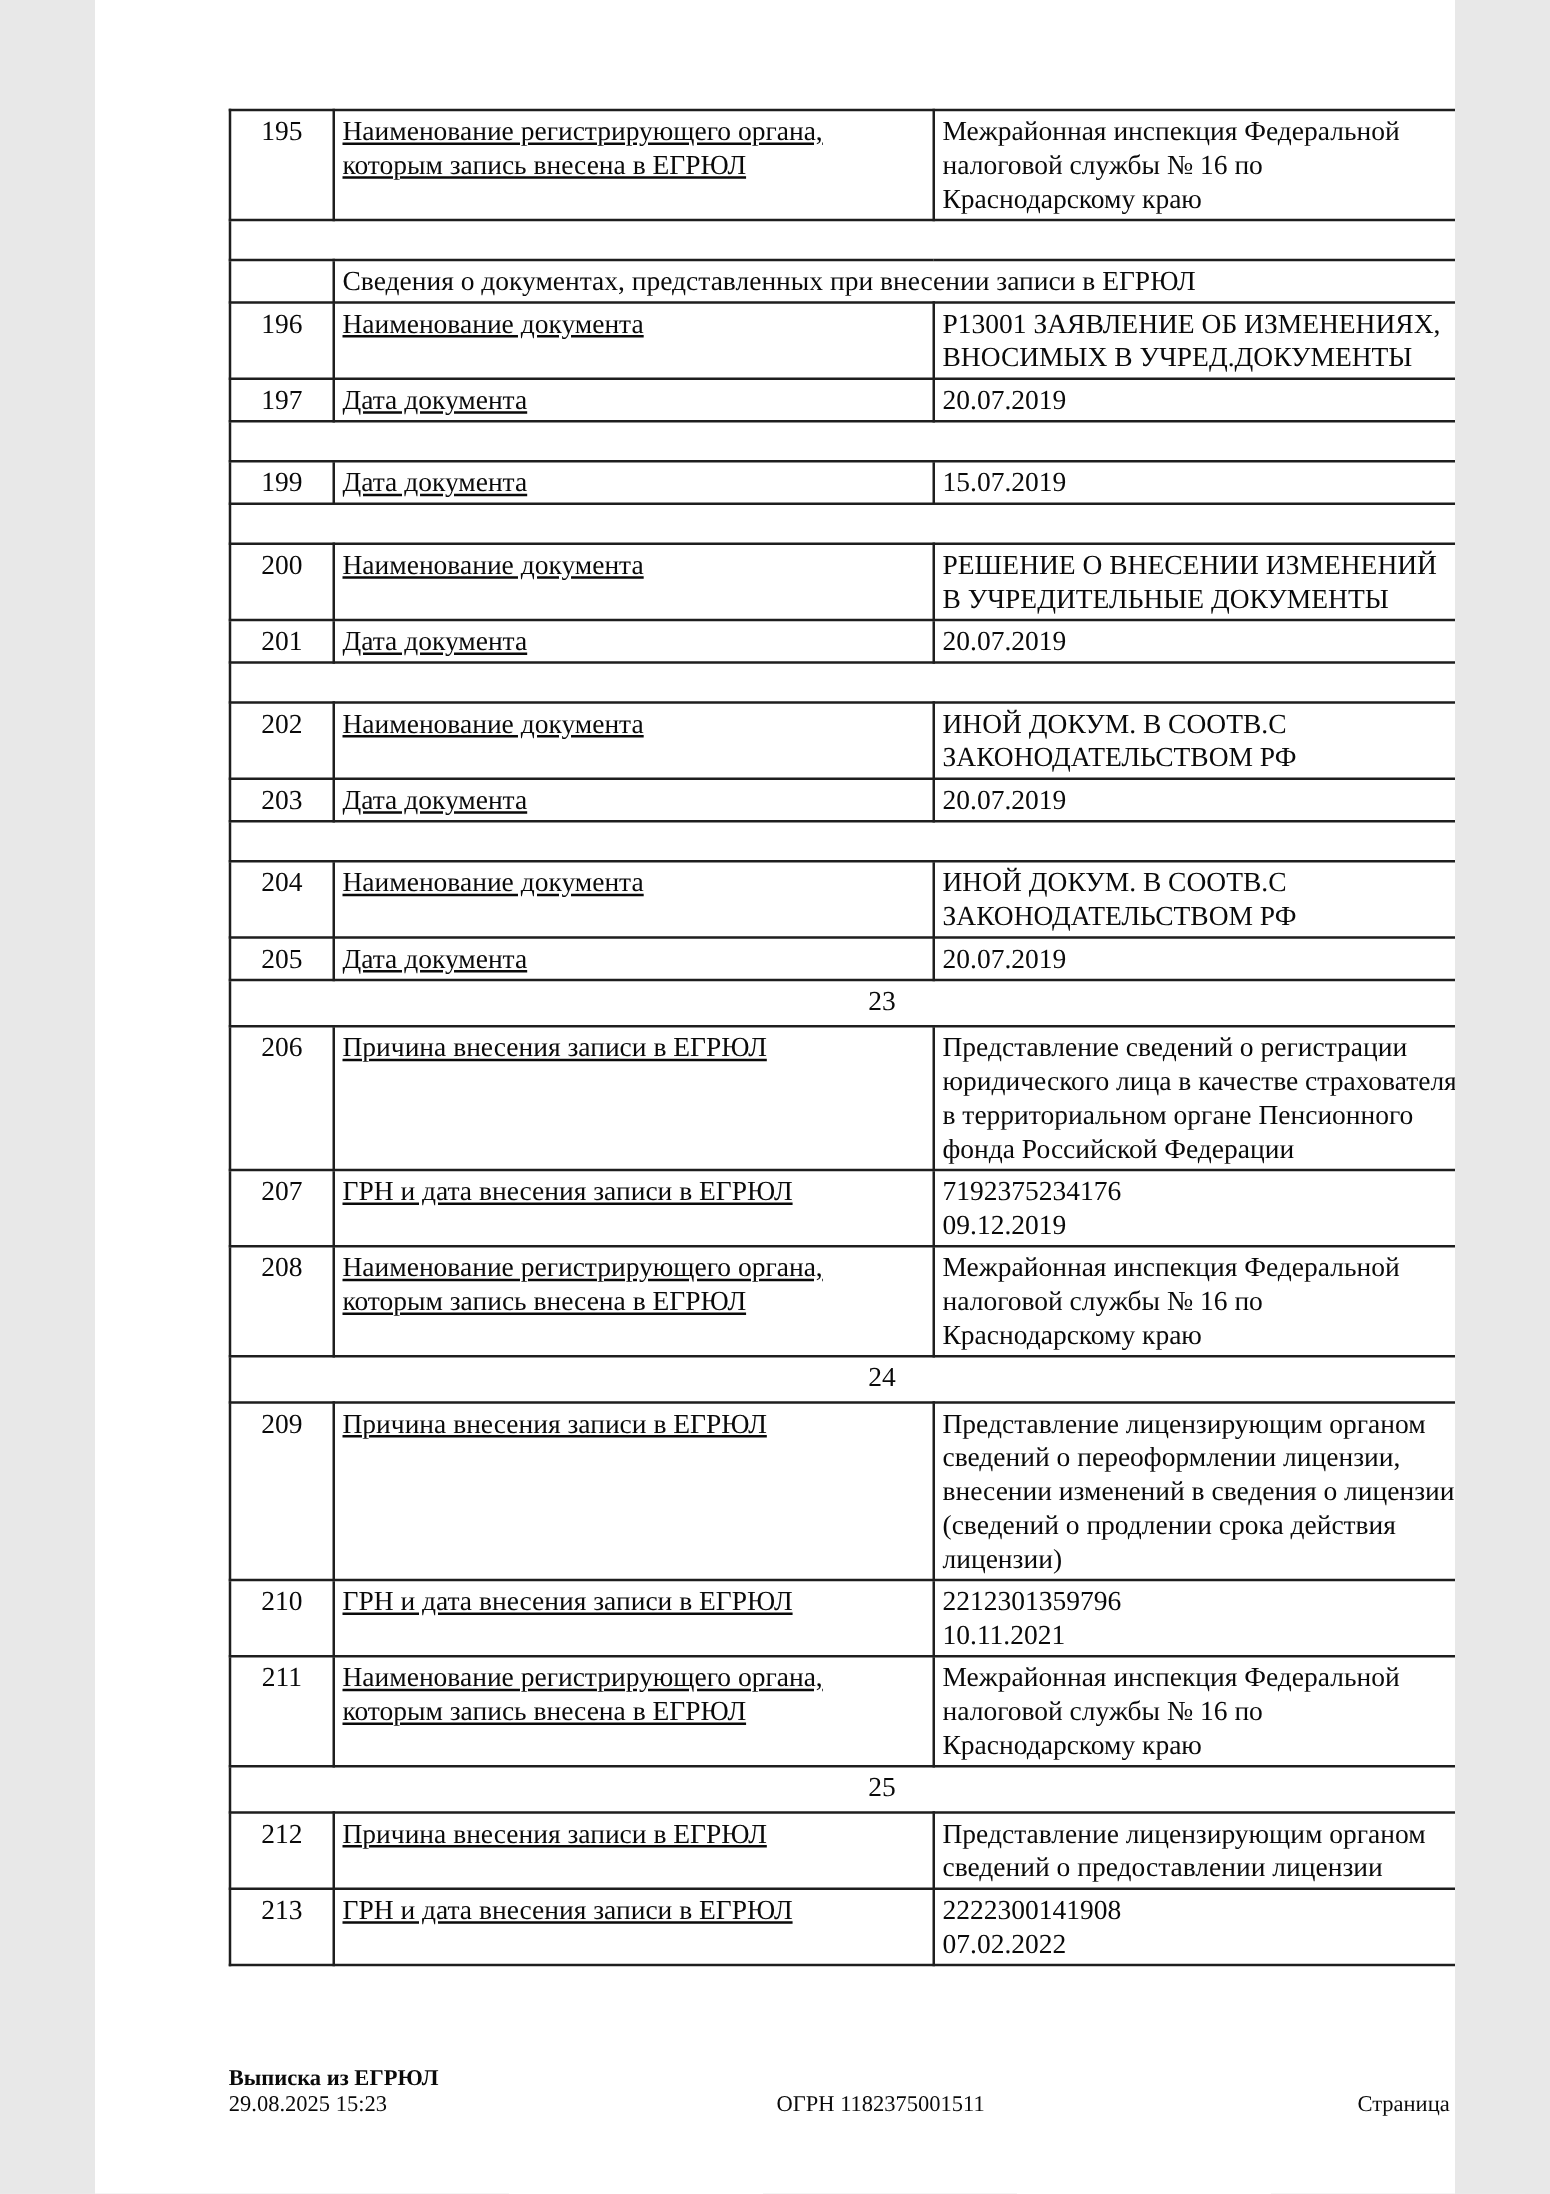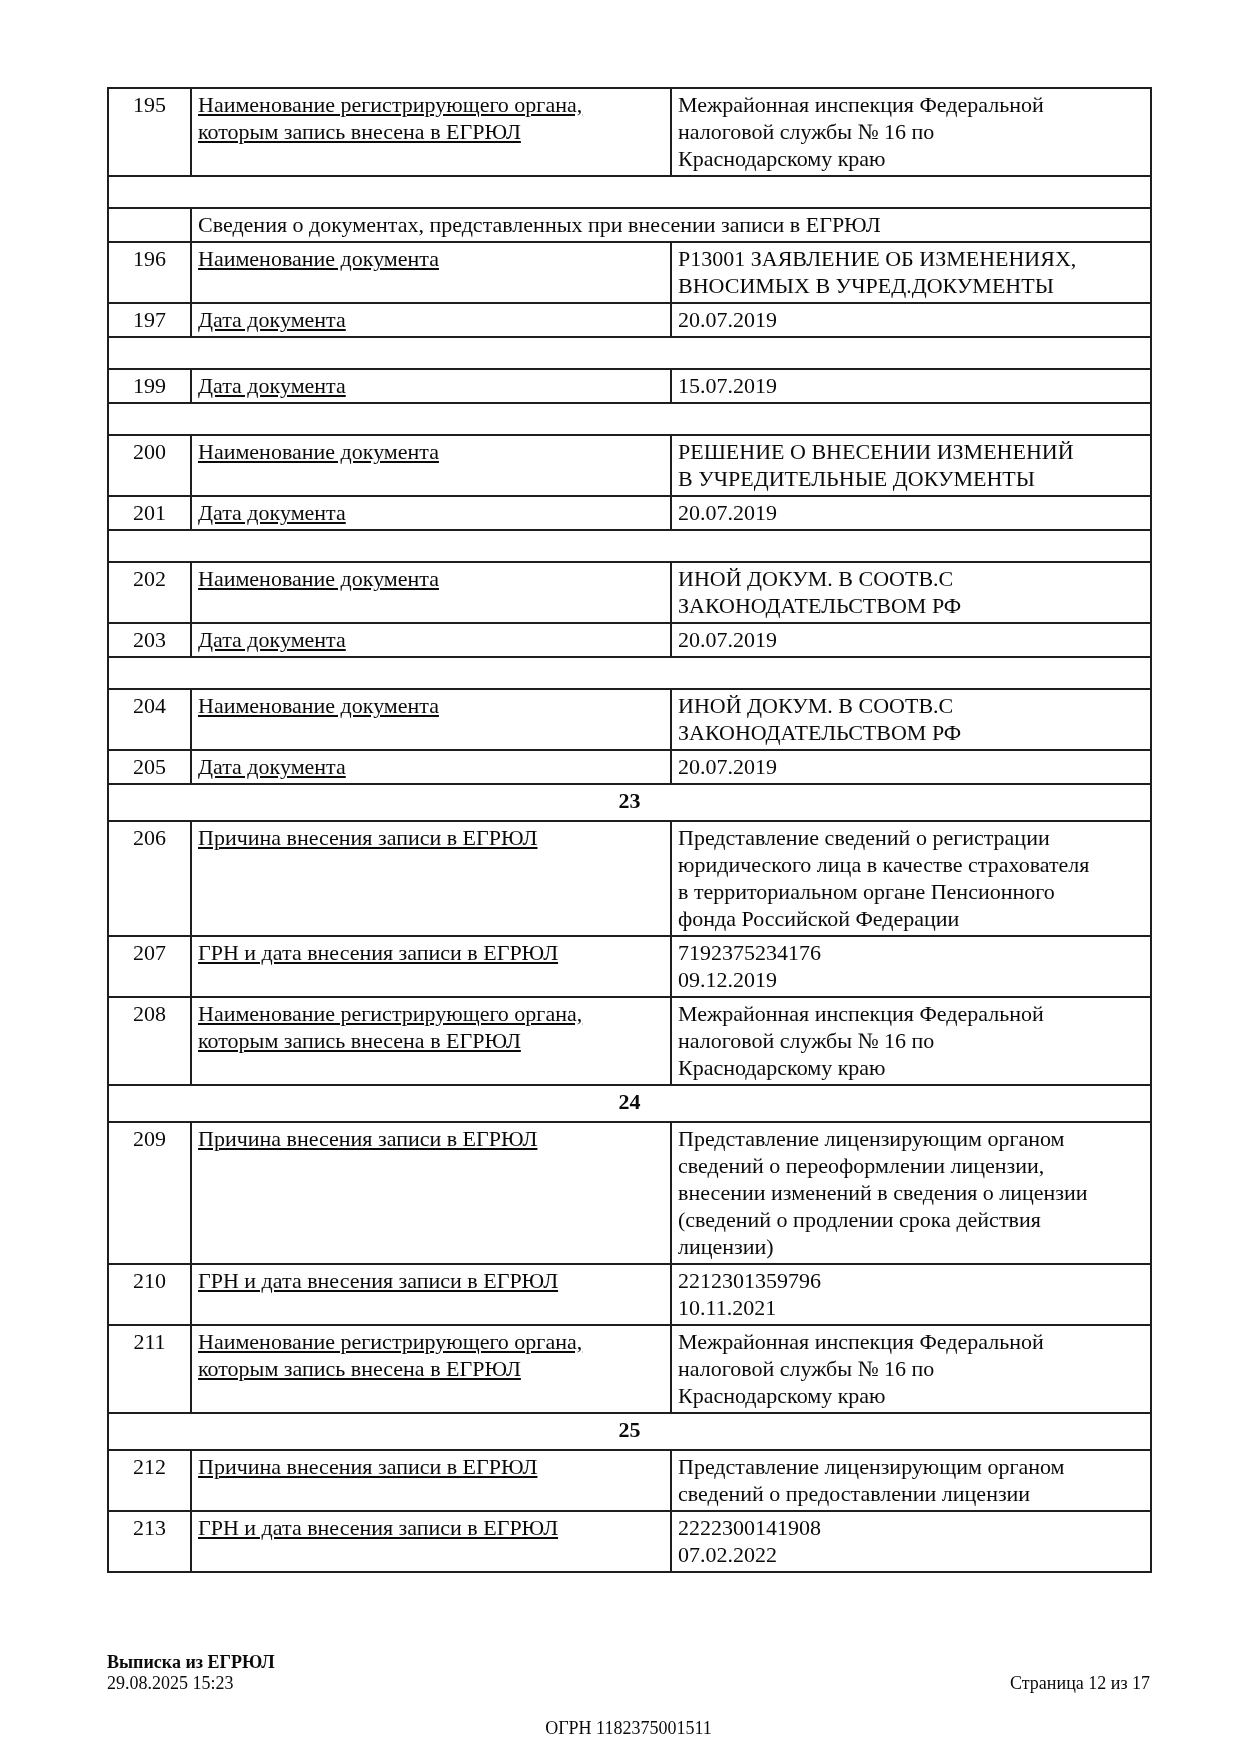--- a/index.html
+++ b/index.html
@@ -1,18 +1,18 @@
 <!DOCTYPE html>
 <html><head>
 <meta charset="utf-8">
 <style>
   html, body { margin:0; padding:0; background:#e8e8e8; }
   .page {
     position:relative;
-    width:1240px; height:1755px;
+    width:1088px; height:1755px;
     background:#ffffff;
     font-family:"Liberation Serif", "DejaVu Serif", serif;
     color:#0a0a0a;
     overflow:hidden;
     margin:0 auto;
   }
   table.doc-table {
     position:absolute; left:107px; top:87px;
     width:1043px;
     border-collapse:collapse;
@@ -28,41 +28,40 @@
     font-size:22px;
     line-height:27px;
   }
   .doc-table td.c-num { text-align:center; padding-left:2px; padding-right:2px; }
   .doc-table td.c-label { white-space:pre-line;text-decoration:underline; }
   .doc-table td.c-value { white-space:pre-line; }
   .doc-table td.c-subheader { white-space:pre-line; }
   .doc-table td.spacer { height:30px; padding:0; }
   .doc-table td.c-section {
     text-align:center;
-    font-weight:bold;
+    font-weight:normal;
     height:30px;
   }
   .footer {
     position:absolute;
     left:107px;
     width:1043px;
     top:1652px;
     font-size:18px;
     line-height:21px;
   }
   .footer .f-title { font-weight:bold; }
   .footer .f-row {
     position:relative;
     width:100%;
   }
   .footer .f-datetime { display:inline-block; }
   .footer .f-ogrn {
     position:absolute; left:0; right:0;
     text-align:center;
-    margin-top:45px;
   }
   .footer .f-page {
     position:absolute; right:0; top:0;
     text-align:left;
   }
 </style>
 </head>
 <body>
 
 <div class="page">

